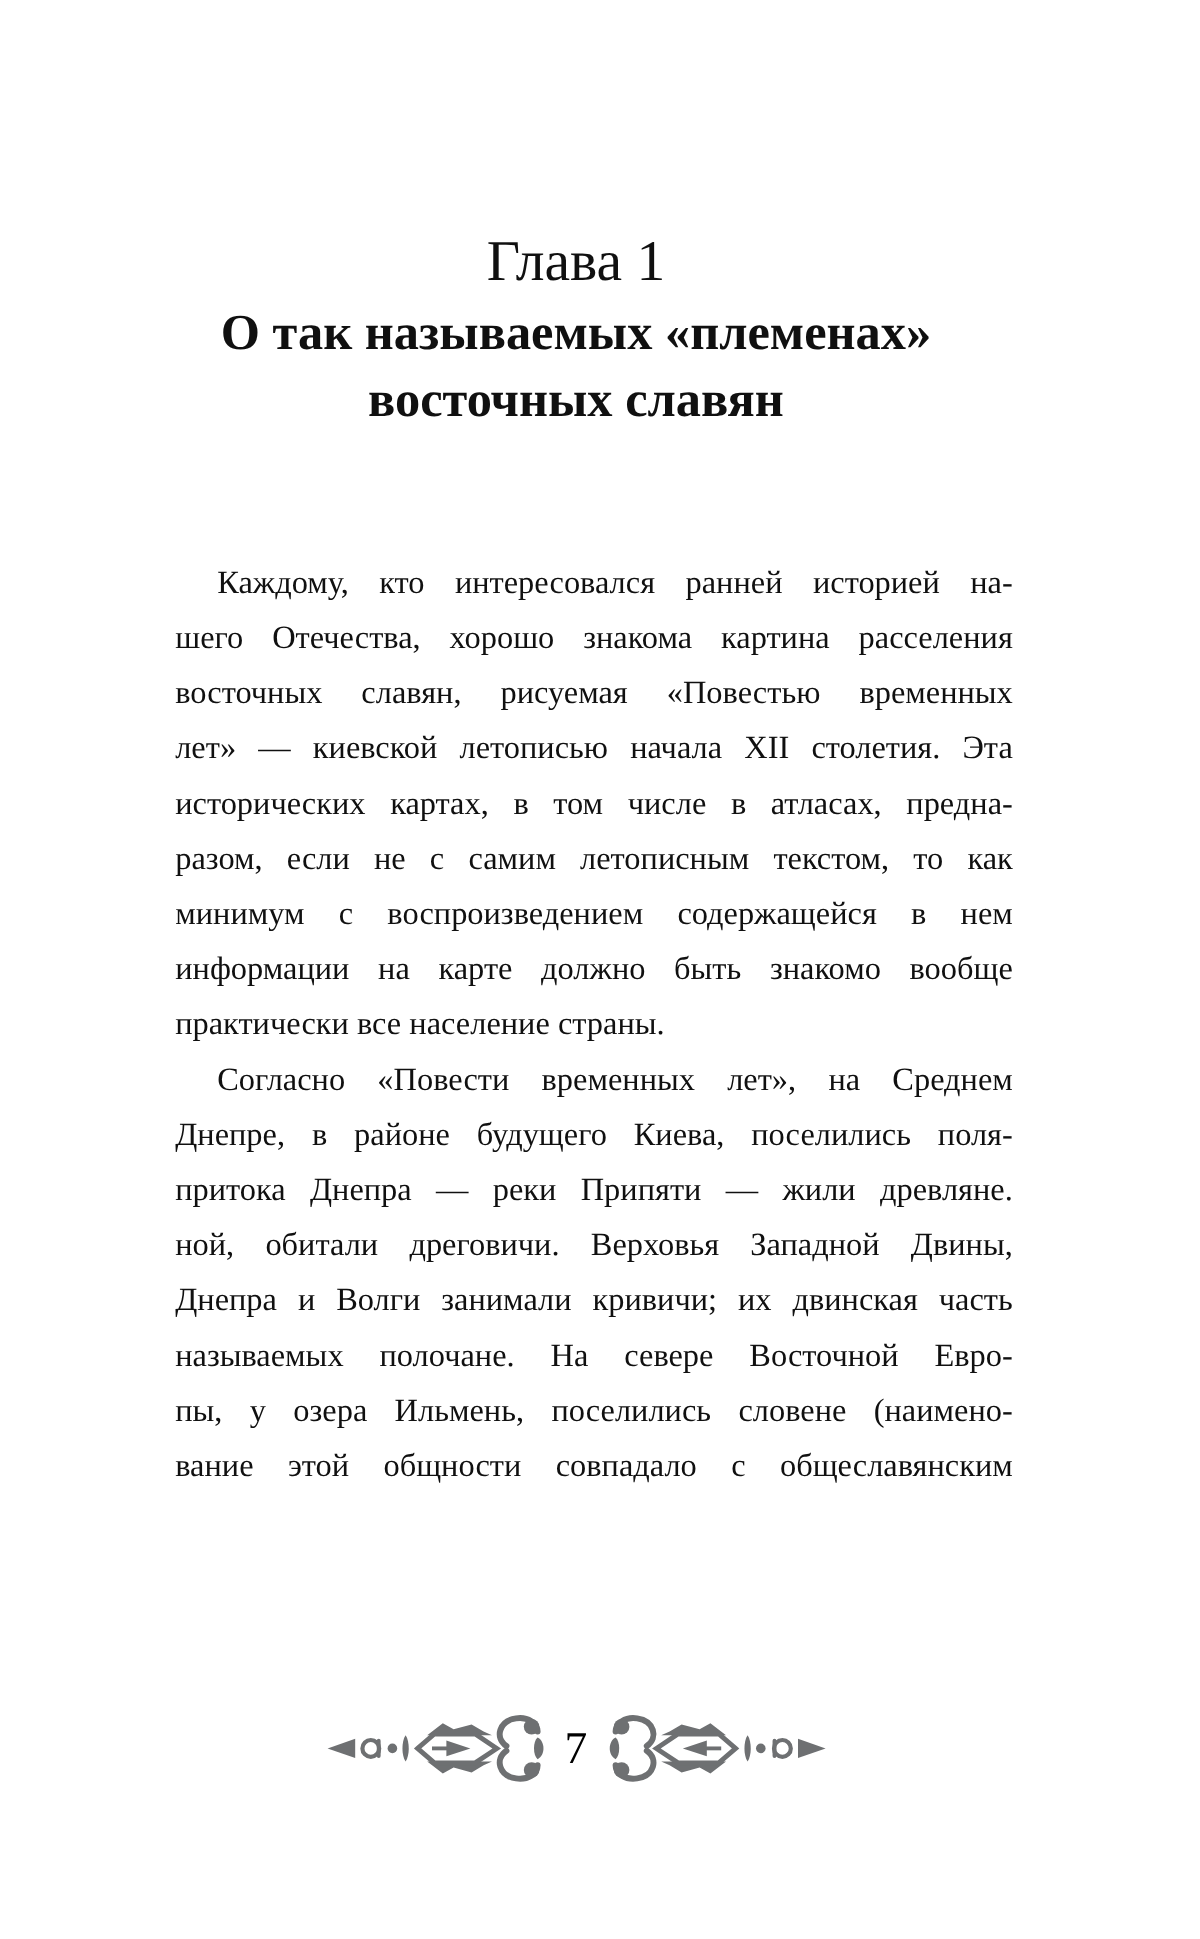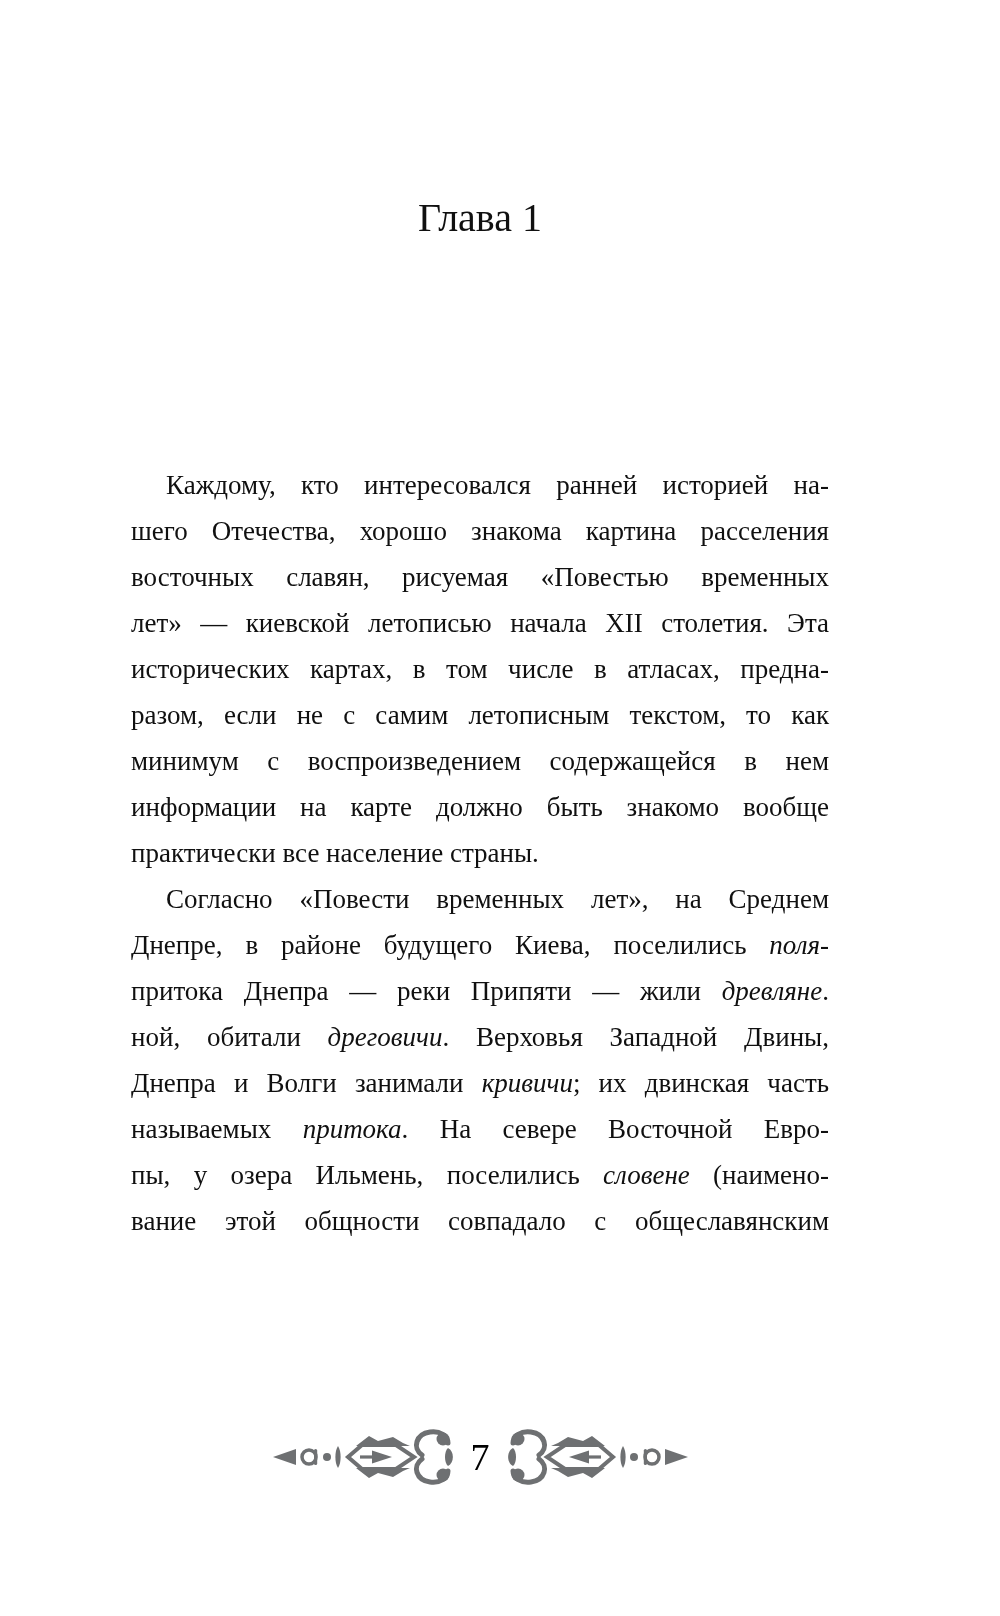--- a/index.html
+++ b/index.html
@@ -16,47 +16,47 @@
   }
   .page{
     position:relative;
     width:1000px;height:1616px;
     overflow:hidden;
   }
   .chapter-label{
     position:absolute;
     top:194px;left:131px;width:698px;
     text-align:center;
-    font-size:40px;
+    font-size:48px;
     line-height:48px;
     font-weight:normal;
   }
   .chapter-title{
     position:absolute;
     top:250px;left:131px;width:698px;
     margin:0;
     text-align:center;
     font-size:42px;
     font-weight:bold;
     line-height:56px;
   }
   .title-line{display:block;}
   .body-text{
     position:absolute;
-    top:462px;left:131px;width:698px;
+    top:462px;left:146px;width:698px;
     font-size:27px;
     line-height:46px;
   }
   .line{
     text-align:justify;
     text-align-last:justify;
   }
   .line.indent{text-indent:35px;}
   .line.end{text-align-last:left;}
-  .it{font-style:italic;}
+  .it{}
   .footer{
     position:absolute;
     top:1424px;left:131px;width:698px;
     height:66px;
     display:flex;
     align-items:center;
     justify-content:center;
     gap:8px;
   }
   .orn{width:185px;height:62px;display:block;flex:0 0 auto;}
@@ -68,37 +68,41 @@
     font-family:"Liberation Serif","DejaVu Serif",serif;
   }
 </style>
 </head>
 <body>
 
 <div class="page">
 
   <div class="chapter-label">Глава 1</div>
 
+  <h1 class="chapter-title">
+    <span class="title-line">О так называемых «племенах»</span>
+    <span class="title-line">восточных славян</span>
+  </h1>
 
   <div class="body-text">
       <div class="line indent"><span>Каждому, кто интересовался ранней историей на-</span></div>
       <div class="line"><span>шего Отечества, хорошо знакома картина расселения</span></div>
       <div class="line"><span>восточных славян, рисуемая «Повестью временных</span></div>
       <div class="line"><span>лет» — киевской летописью начала XII столетия. Эта</span></div>
       <div class="line"><span>исторических картах, в том числе в атласах, предна-</span></div>
       <div class="line"><span>разом, если не с самим летописным текстом, то как</span></div>
       <div class="line"><span>минимум с воспроизведением содержащейся в нем</span></div>
       <div class="line"><span>информации на карте должно быть знакомо вообще</span></div>
       <div class="line end"><span>практически все население страны.</span></div>
       <div class="line indent"><span>Согласно «Повести временных лет», на Среднем</span></div>
       <div class="line"><span>Днепре, в районе будущего Киева, поселились </span><span class="it">поля-</span></div>
       <div class="line"><span>притока Днепра — реки Припяти — жили </span><span class="it">древляне</span><span>.</span></div>
       <div class="line"><span>ной, обитали </span><span class="it">дреговичи</span><span>. Верховья Западной Двины,</span></div>
       <div class="line"><span>Днепра и Волги занимали </span><span class="it">кривичи</span><span>; их двинская часть</span></div>
-      <div class="line"><span>называемых </span><span class="it">притока</span><span>. На севере Восточной Евро-</span></div>
+      <div class="line"><span>называемых </span><span class="it">полочане</span><span>. На севере Восточной Евро-</span></div>
       <div class="line"><span>пы, у озера Ильмень, поселились </span><span class="it">словене</span><span> (наимено-</span></div>
       <div class="line"><span>вание этой общности совпадало с общеславянским</span></div>
     </div>
 
   <div class="footer">
     <svg class="orn" viewBox="0 0 185 62" aria-hidden="true">
       <g id="orn-half" fill="var(--orn)" stroke="none">
         <polygon points="1,31 24,23 24,39"></polygon>
         <circle cx="37" cy="31" r="7" fill="none" stroke="var(--orn)" stroke-width="3.5"></circle>
         <rect x="42" y="23" width="3.2" height="16" rx="1.6"></rect>

